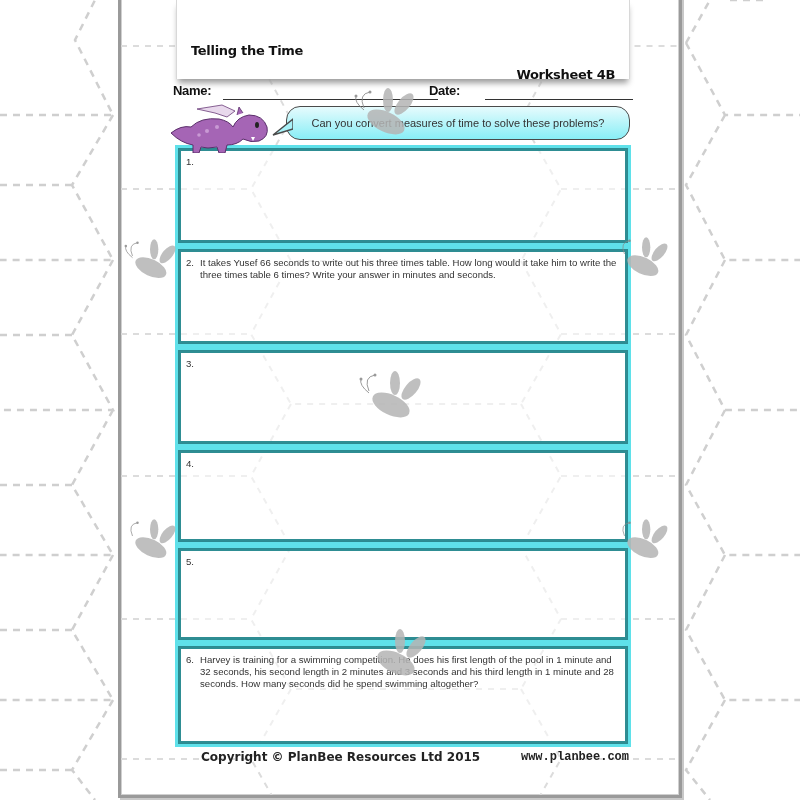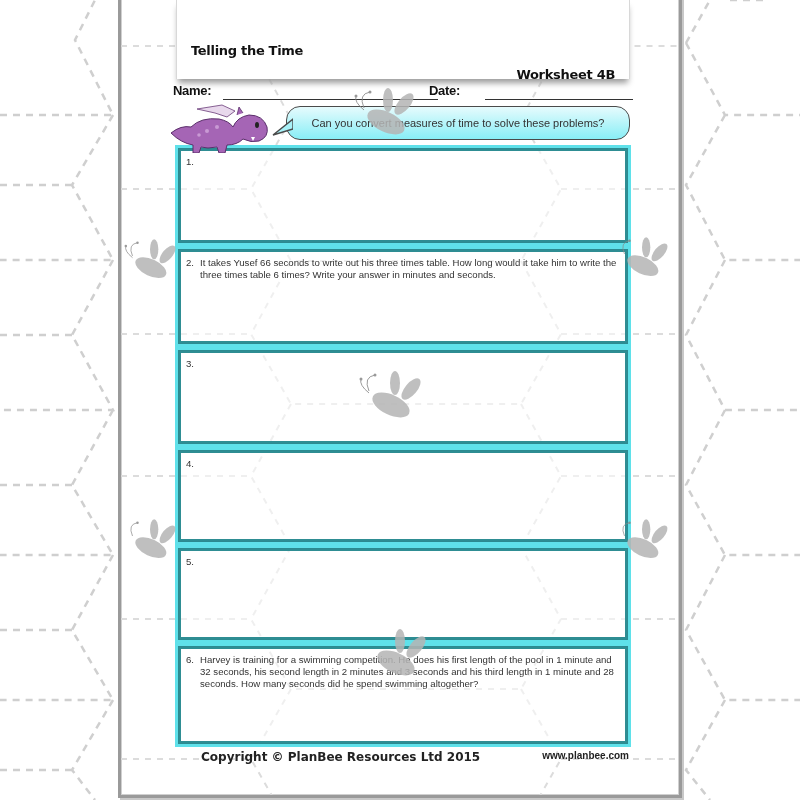--- a/index.html
+++ b/index.html
@@ -71,21 +71,21 @@
   .qbox::before {
     content: ""; position: absolute; inset: 1px; border: 2px solid #2e8d93; pointer-events: none;
   }
   .qnum { position: absolute; left: 8px; top: 8px; }
   .footer-left {
     position: absolute; left: 52px; top: 751px; z-index: 2;
     font-family: "DejaVu Sans", sans-serif; font-weight: bold; font-size: 12px; color: #222; padding-left: 28px;
   }
   .footer-right {
     position: absolute; right: 50px; top: 751px; z-index: 2;
-    font-family: Liberation Sans, sans-serif; font-weight: bold; font-size: 10px; color: #222;
+    font-family: Liberation Mono, monospace; font-weight: bold; font-size: 12px; color: #222;
   }
   .bee { position: absolute; z-index: 5; opacity: 0.85; }
 </style>
 </head>
 <body>
 
 <svg class="bg-pattern" width="800" height="800" viewBox="0 0 800 800">
   <g fill="none" stroke="#cfcfcf" stroke-width="2.5" stroke-dasharray="7 6">
     <path d="M0 115 H113 L75 40 L95 0"></path>
     <path d="M0 115 L-10 115"></path>

